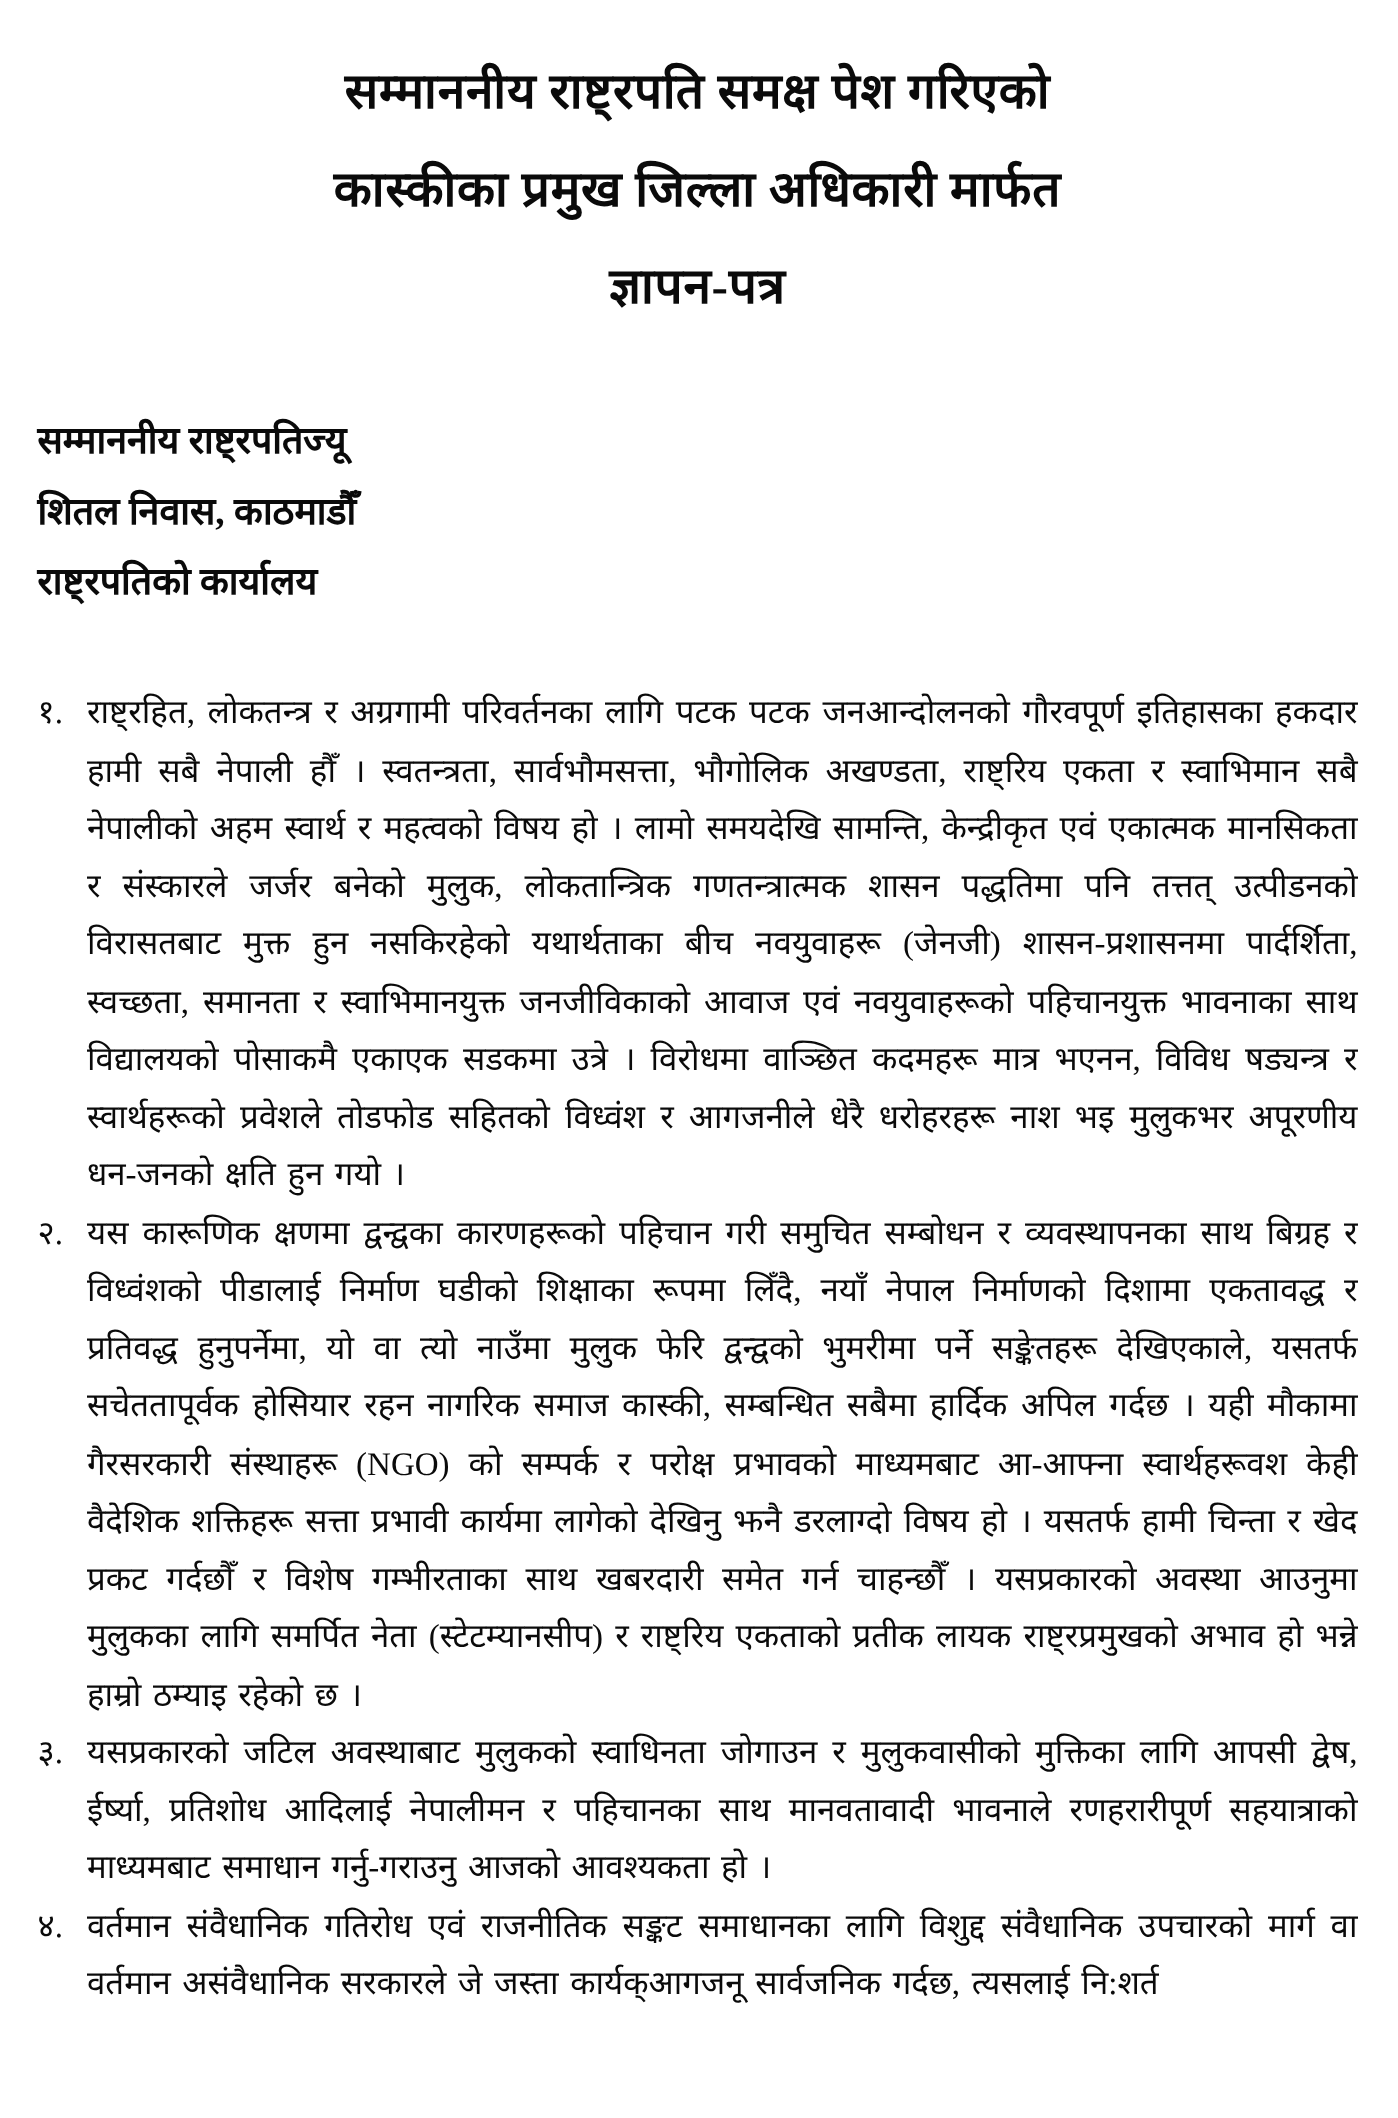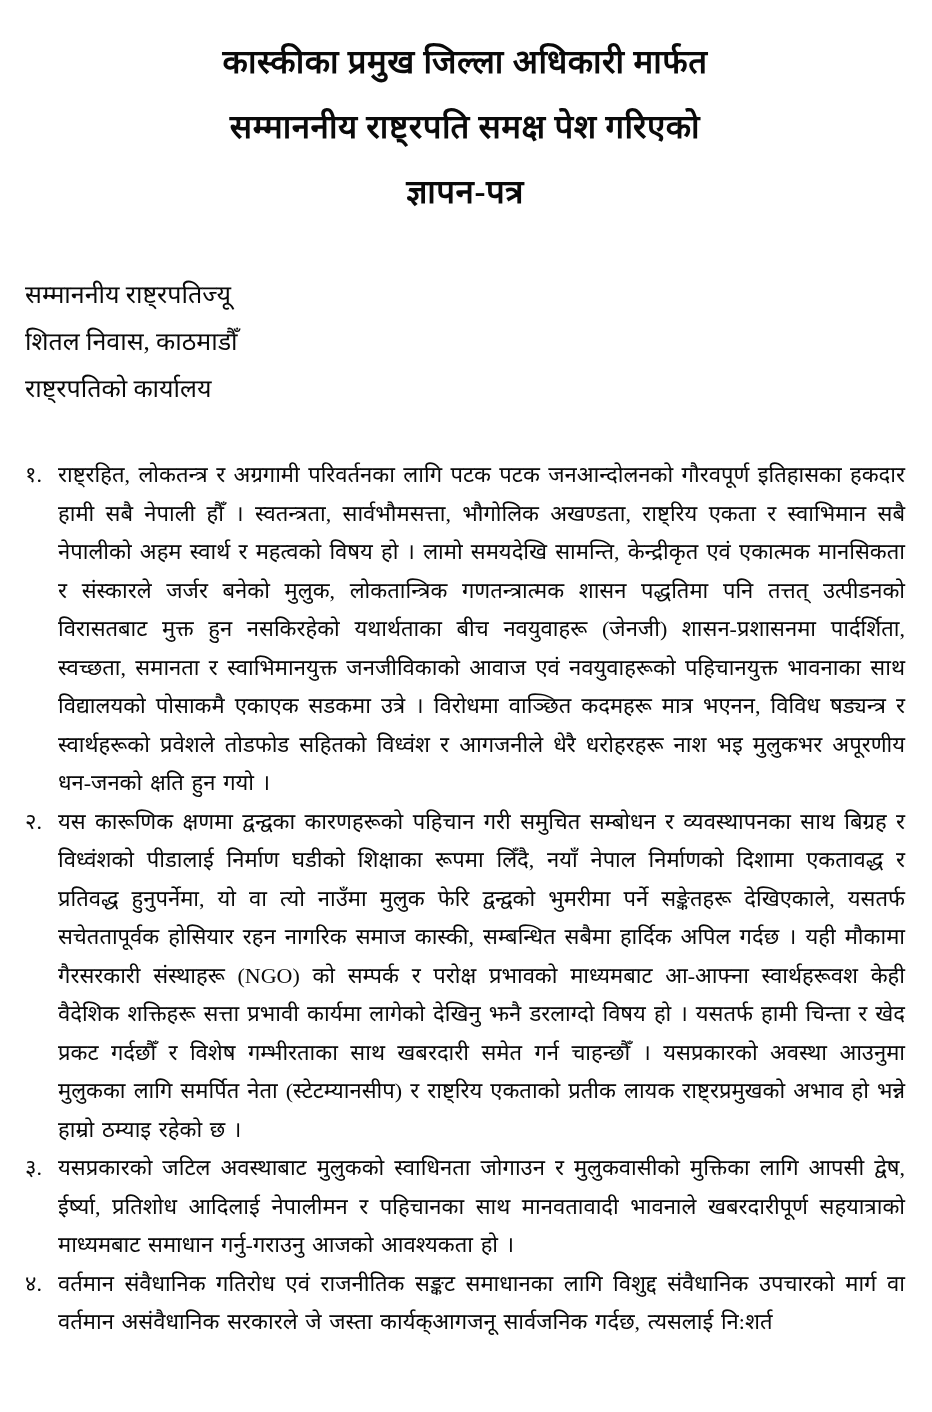--- a/index.html
+++ b/index.html
@@ -24,21 +24,21 @@
   .title-block {
     margin-top: 10px;
     text-align: center;
     font-weight: 700;
     font-size: 33px;
     line-height: 65px;
     letter-spacing: 0.5px;
   }
   .recipient-block {
     margin-top: 46px;
-    font-weight: 400;
+    font-weight: 700;
     font-size: 25px;
     line-height: 47px;
   }
   .memo-list {
     list-style: none;
     margin: 44px 0 0 0;
     padding: 0;
     font-size: 22px;
     line-height: 38.5px;
   }
@@ -54,43 +54,43 @@
     text-align: justify;
     word-spacing: 0.10em;
   }
 </style>
 </head>
 <body>
 
 <div class="page">
 
   <header class="title-block">
+    <div class="title-line">सम्माननीय राष्ट्रपति समक्ष पेश गरिएको</div>
     <div class="title-line">कास्कीका प्रमुख जिल्ला अधिकारी मार्फत</div>
-    <div class="title-line">सम्माननीय राष्ट्रपति समक्ष पेश गरिएको</div>
     <div class="title-line">ज्ञापन-पत्र</div>
   </header>
 
   <section class="recipient-block">
     <div class="recipient-line">सम्माननीय राष्ट्रपतिज्यू</div>
     <div class="recipient-line">शितल निवास, काठमाडौँ</div>
     <div class="recipient-line">राष्ट्रपतिको कार्यालय</div>
   </section>
 
   <ol class="memo-list">
     <li class="memo-item">
       <span class="item-number">१.</span>
       <span class="item-text">राष्ट्रहित, लोकतन्त्र र अग्रगामी परिवर्तनका लागि पटक पटक जनआन्दोलनको गौरवपूर्ण इतिहासका हकदार हामी सबै नेपाली हौँ । स्वतन्त्रता, सार्वभौमसत्ता, भौगोलिक अखण्डता, राष्ट्रिय एकता र स्वाभिमान सबै नेपालीको अहम स्वार्थ र महत्वको विषय हो । लामो समयदेखि सामन्ति, केन्द्रीकृत एवं एकात्मक मानसिकता र संस्कारले जर्जर बनेको मुलुक, लोकतान्त्रिक गणतन्त्रात्मक शासन पद्धतिमा पनि तत्तत् उत्पीडनको विरासतबाट मुक्त हुन नसकिरहेको यथार्थताका बीच नवयुवाहरू (जेनजी) शासन-प्रशासनमा पार्दर्शिता, स्वच्छता, समानता र स्वाभिमानयुक्त जनजीविकाको आवाज एवं नवयुवाहरूको पहिचानयुक्त भावनाका साथ विद्यालयको पोसाकमै एकाएक सडकमा उत्रे । विरोधमा वाञ्छित कदमहरू मात्र भएनन, विविध षड्यन्त्र र स्वार्थहरूको प्रवेशले तोडफोड सहितको विध्वंश र आगजनीले धेरै धरोहरहरू नाश भइ मुलुकभर अपूरणीय धन-जनको क्षति हुन गयो ।</span>
     </li>
     <li class="memo-item">
       <span class="item-number">२.</span>
       <span class="item-text">यस कारूणिक क्षणमा द्वन्द्वका कारणहरूको पहिचान गरी समुचित सम्बोधन र व्यवस्थापनका साथ बिग्रह र विध्वंशको पीडालाई निर्माण घडीको शिक्षाका रूपमा लिँदै, नयाँ नेपाल निर्माणको दिशामा एकतावद्ध र प्रतिवद्ध हुनुपर्नेमा, यो वा त्यो नाउँमा मुलुक फेरि द्वन्द्वको भुमरीमा पर्ने सङ्केतहरू देखिएकाले, यसतर्फ सचेततापूर्वक होसियार रहन नागरिक समाज कास्की, सम्बन्धित सबैमा हार्दिक अपिल गर्दछ । यही मौकामा गैरसरकारी संस्थाहरू (NGO) को सम्पर्क र परोक्ष प्रभावको माध्यमबाट आ-आफ्ना स्वार्थहरूवश केही वैदेशिक शक्तिहरू सत्ता प्रभावी कार्यमा लागेको देखिनु झनै डरलाग्दो विषय हो । यसतर्फ हामी चिन्ता र खेद प्रकट गर्दछौँ र विशेष गम्भीरताका साथ खबरदारी समेत गर्न चाहन्छौँ । यसप्रकारको अवस्था आउनुमा मुलुकका लागि समर्पित नेता (स्टेटम्यानसीप) र राष्ट्रिय एकताको प्रतीक लायक राष्ट्रप्रमुखको अभाव हो भन्ने हाम्रो ठम्याइ रहेको छ ।</span>
     </li>
     <li class="memo-item">
       <span class="item-number">३.</span>
-      <span class="item-text">यसप्रकारको जटिल अवस्थाबाट मुलुकको स्वाधिनता जोगाउन र मुलुकवासीको मुक्तिका लागि आपसी द्वेष, ईर्ष्या, प्रतिशोध आदिलाई नेपालीमन र पहिचानका साथ मानवतावादी भावनाले खबरदारीपूर्ण सहयात्राको माध्यमबाट समाधान गर्नु-गराउनु आजको आवश्यकता हो ।</span>
+      <span class="item-text">यसप्रकारको जटिल अवस्थाबाट मुलुकको स्वाधिनता जोगाउन र मुलुकवासीको मुक्तिका लागि आपसी द्वेष, ईर्ष्या, प्रतिशोध आदिलाई नेपालीमन र पहिचानका साथ मानवतावादी भावनाले रणहरारीपूर्ण सहयात्राको माध्यमबाट समाधान गर्नु-गराउनु आजको आवश्यकता हो ।</span>
     </li>
     <li class="memo-item">
       <span class="item-number">४.</span>
       <span class="item-text">वर्तमान संवैधानिक गतिरोध एवं राजनीतिक सङ्कट समाधानका लागि विशुद्द संवैधानिक उपचारको मार्ग वा वर्तमान असंवैधानिक सरकारले जे जस्ता कार्यक्आगजनू सार्वजनिक गर्दछ, त्यसलाई नि:शर्त</span>
     </li>
   </ol>
 
 </div>
 
 </body></html>

